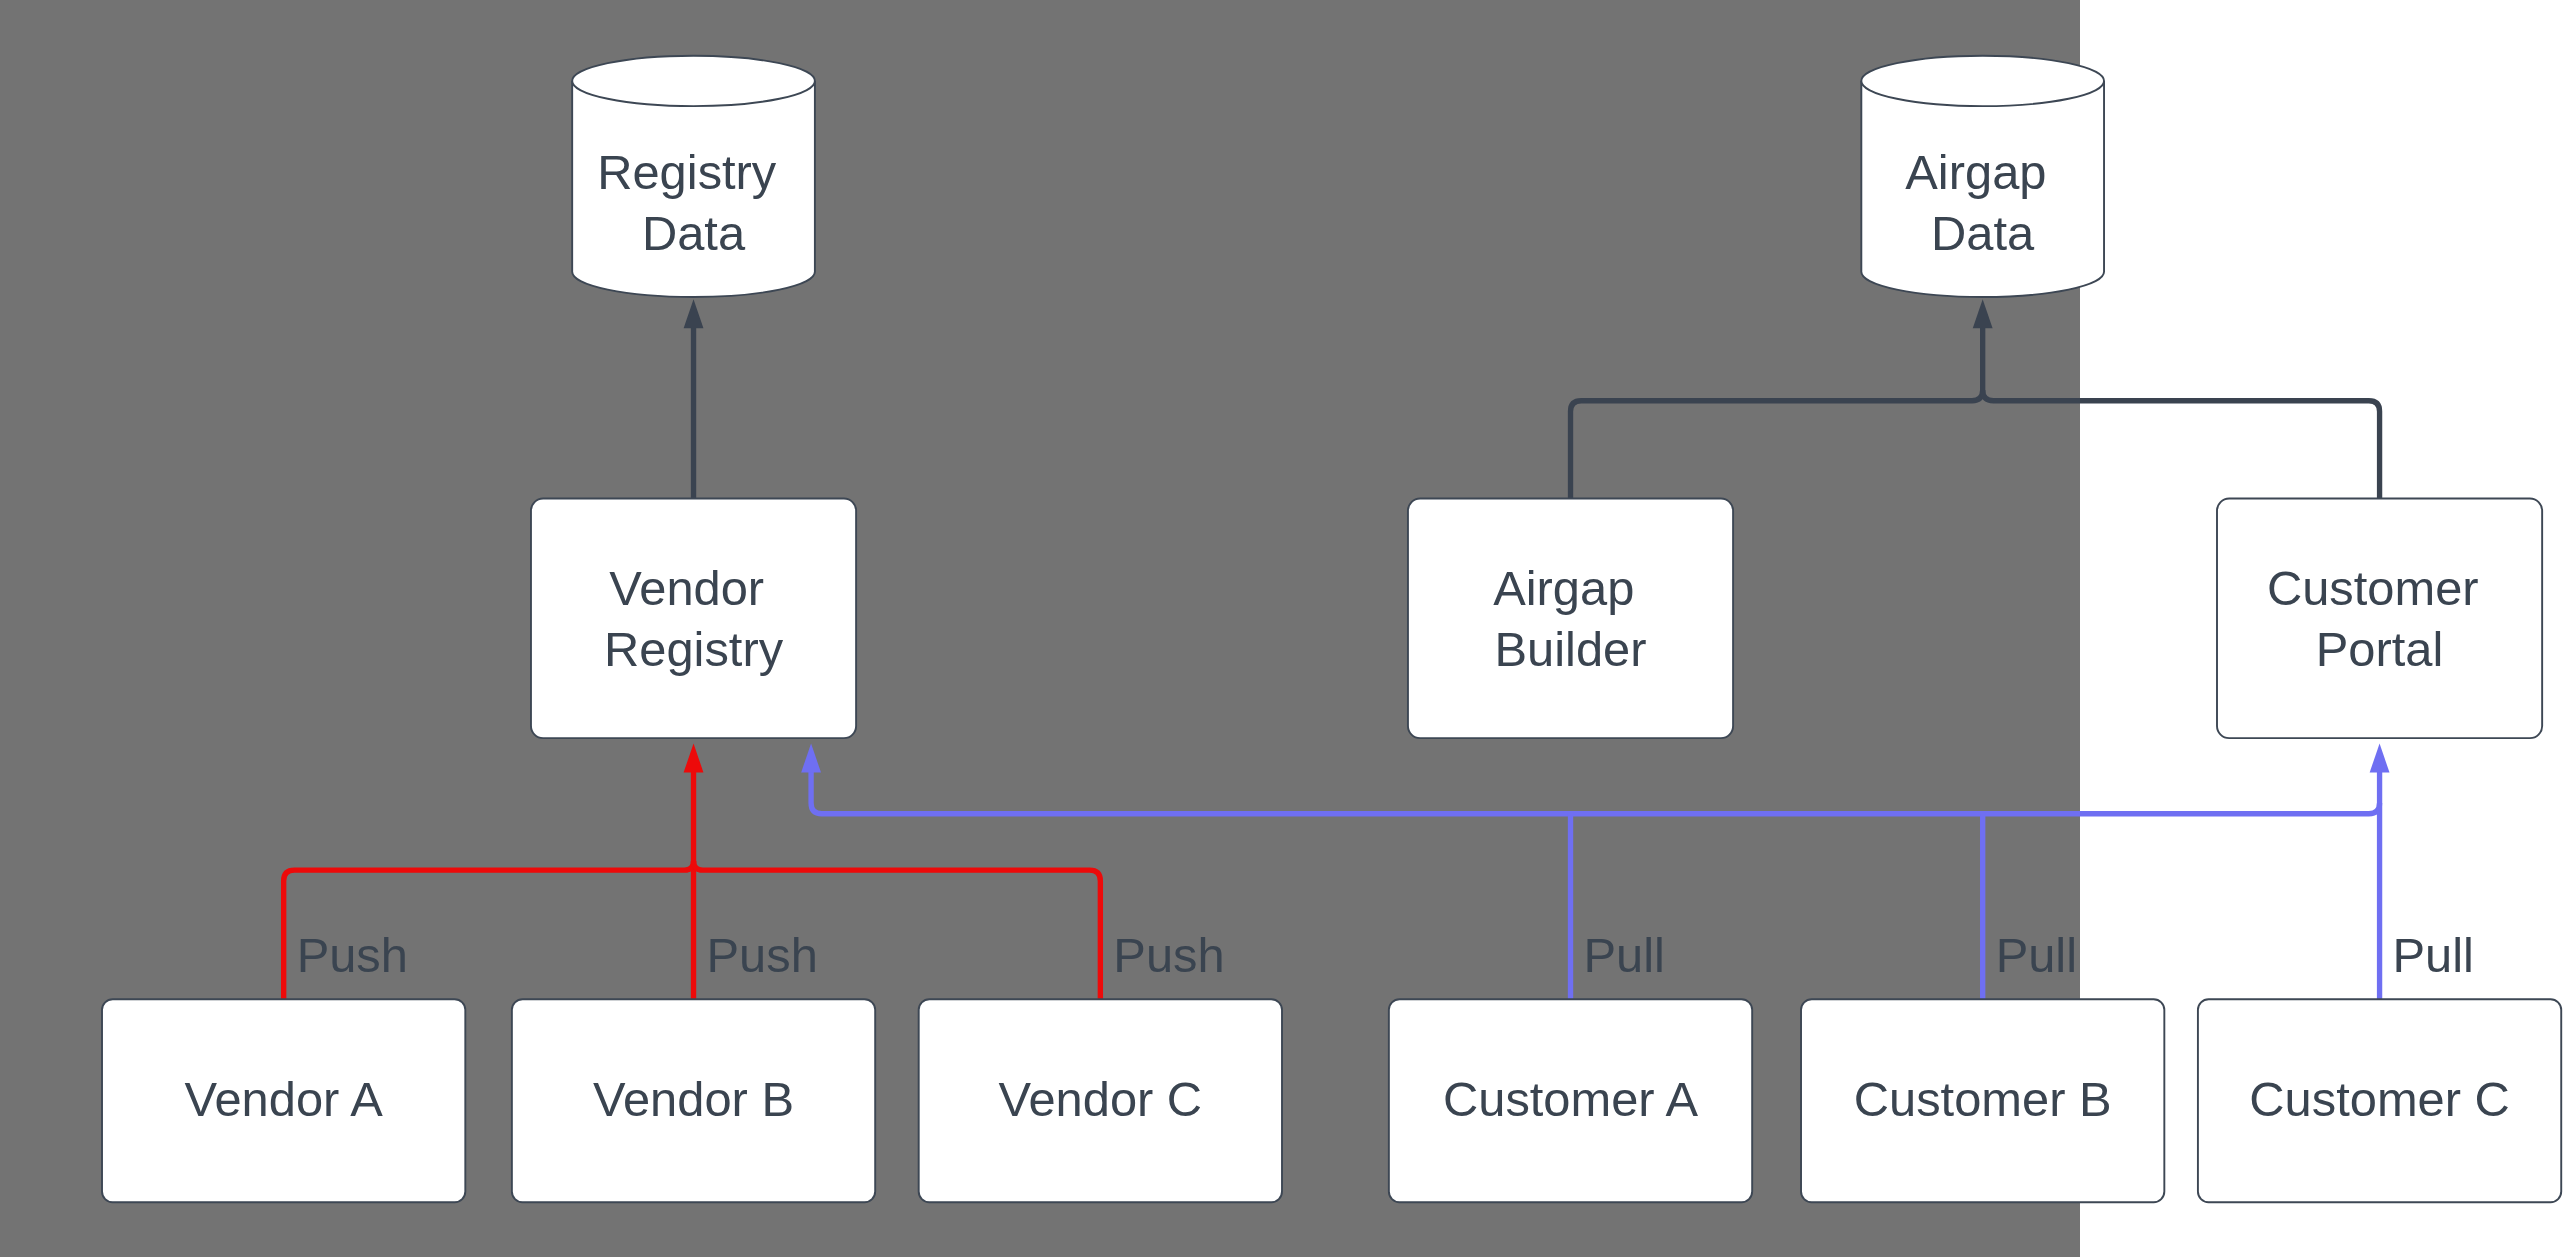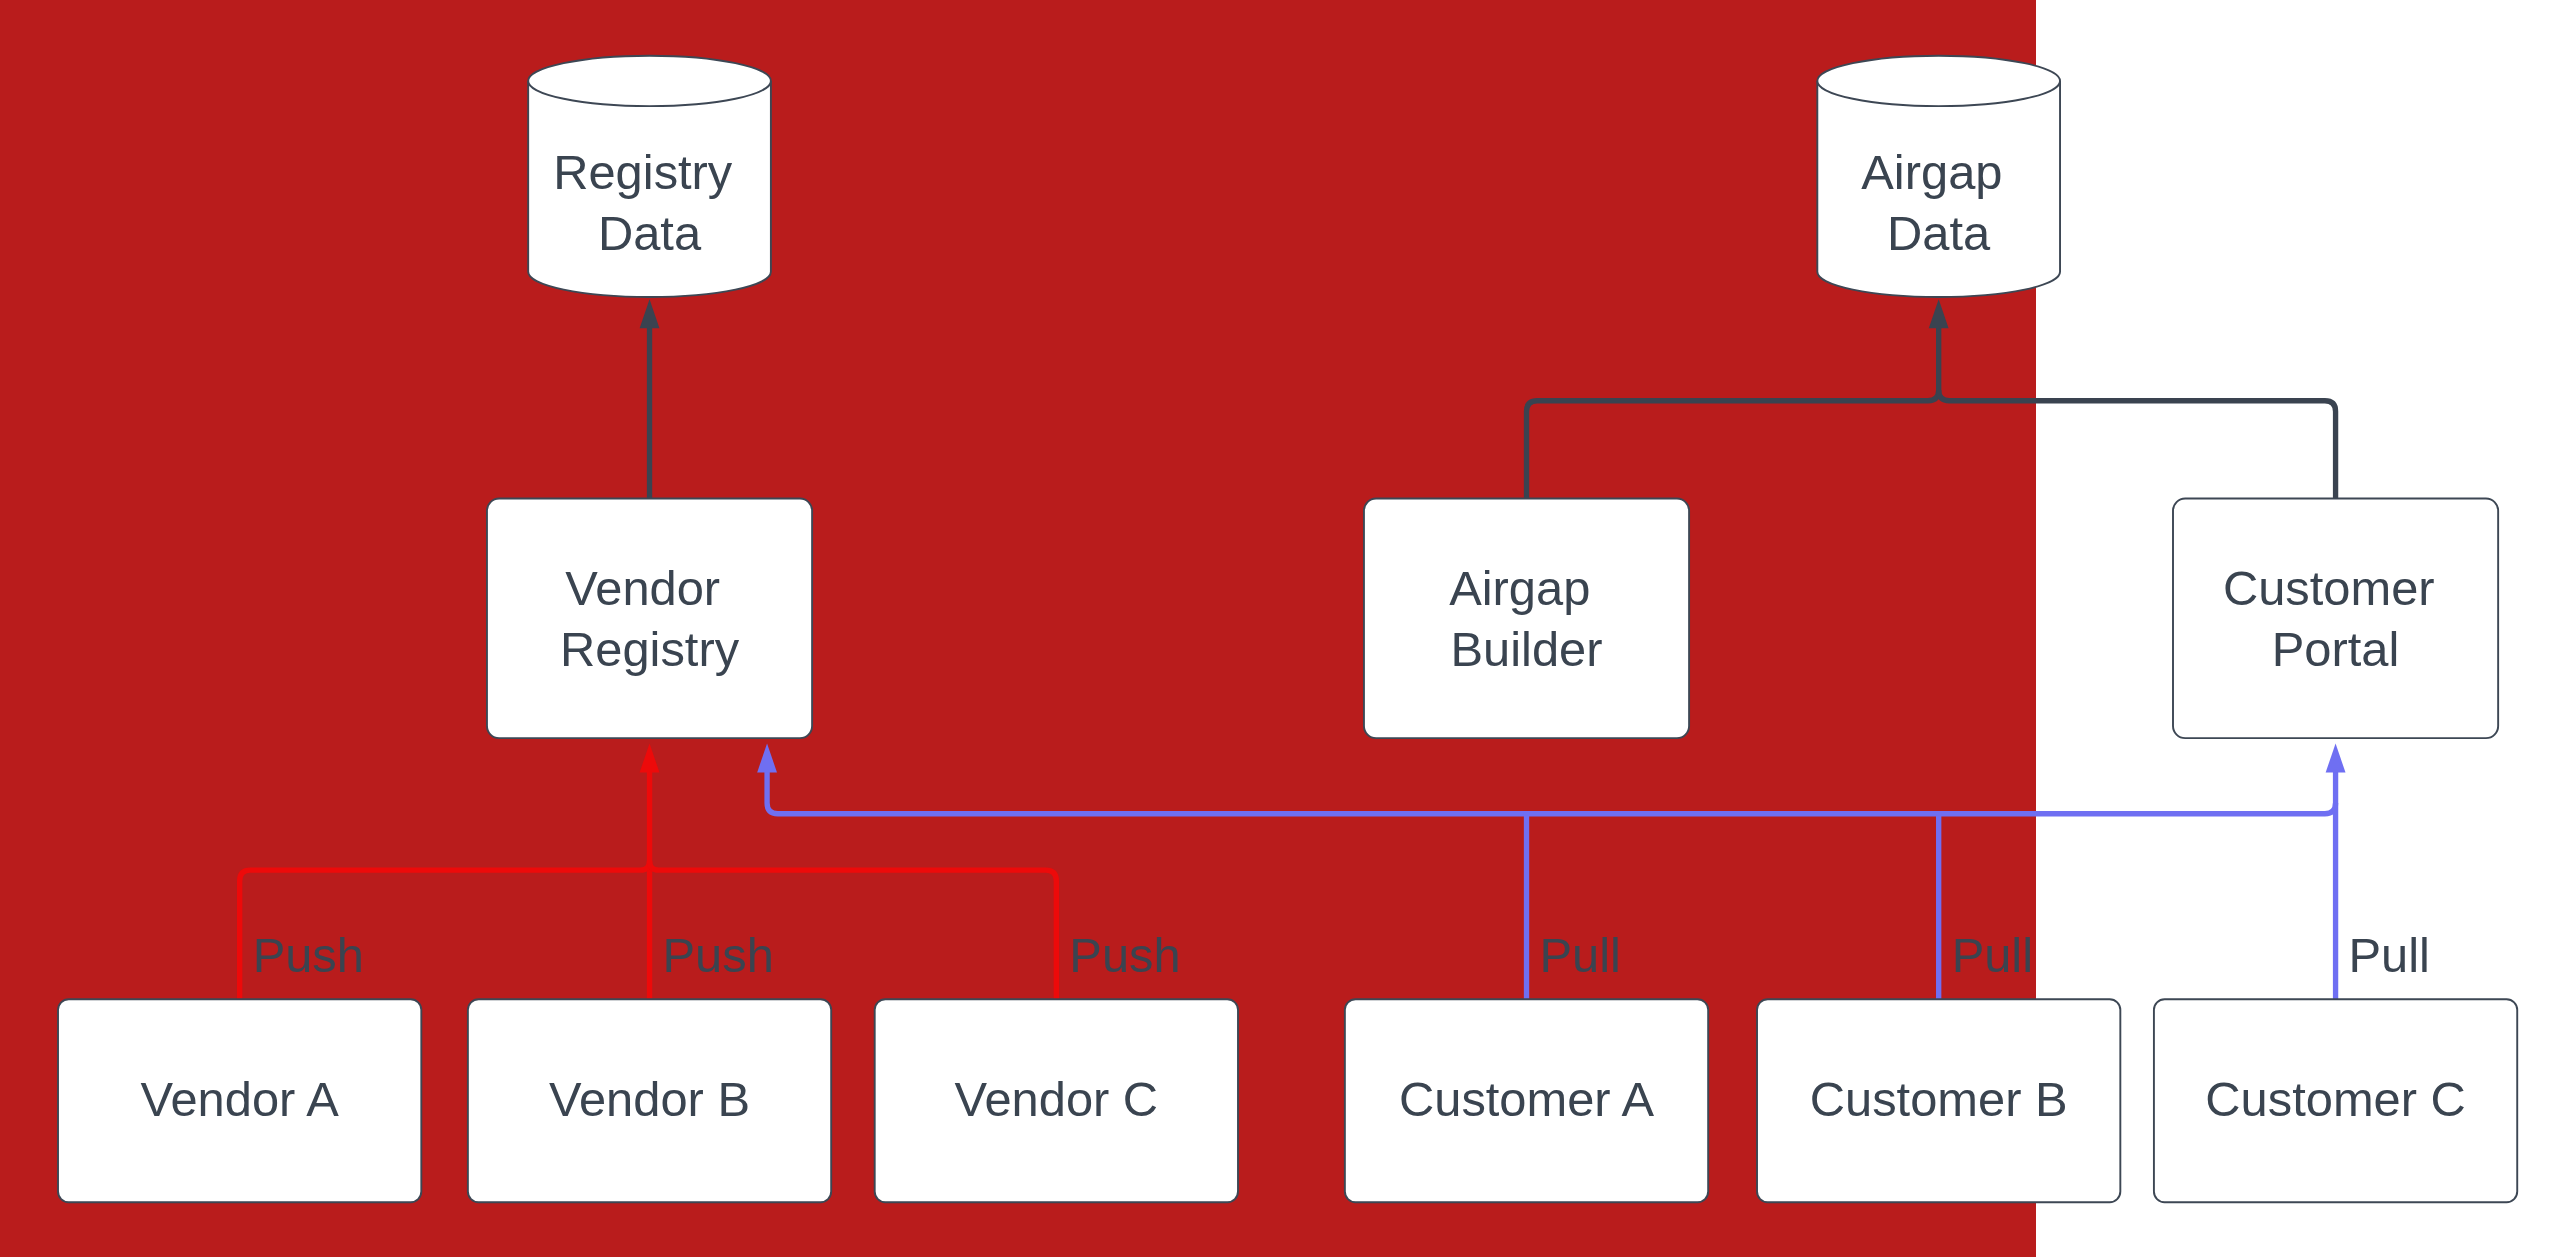--- a/index.html
+++ b/index.html
@@ -4,22 +4,23 @@
 <style>
   html, body {
     margin: 0;
     padding: 0;
     background: #ffffff;
   }
   .canvas {
     position: relative;
     width: 2036px;
     height: 1258px;
-    background: #b91c1c;
+    background: #737373;
     font-family: "Liberation Sans", sans-serif;
+    padding-left: 44px;
   }
   svg { display: block; width: 2576px; height: 1258px; }
   .node {
     fill: #ffffff;
     stroke-width: 2.5;
   }
   .edge {
     fill: none;
     stroke-width: 7;
     stroke-linejoin: round;

